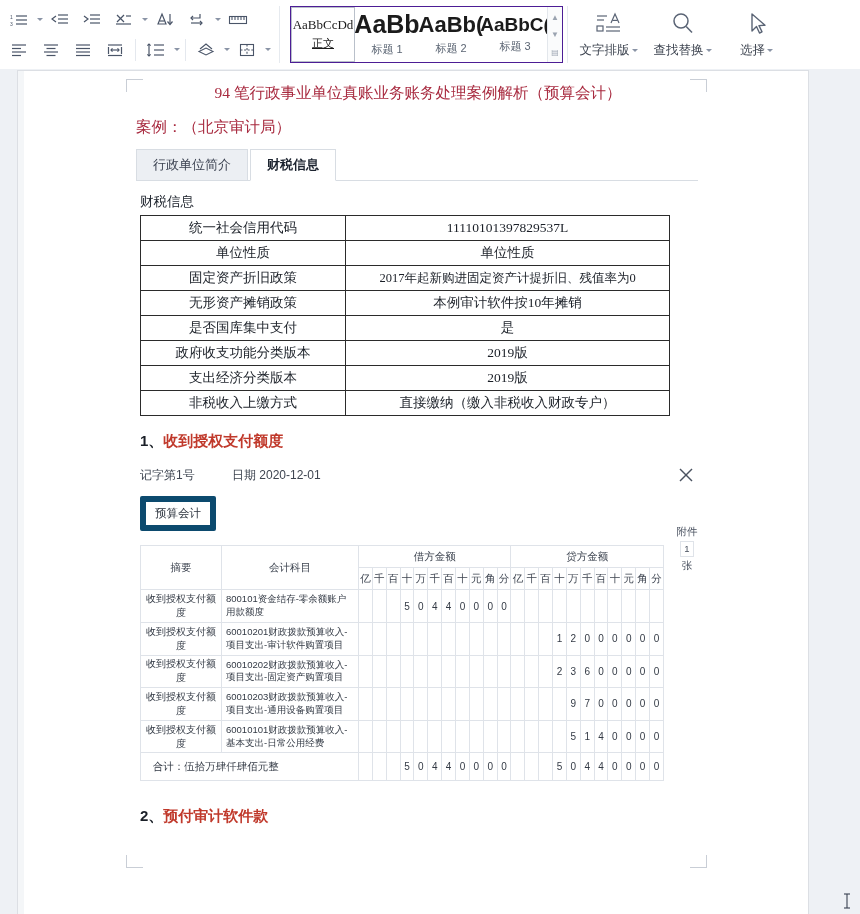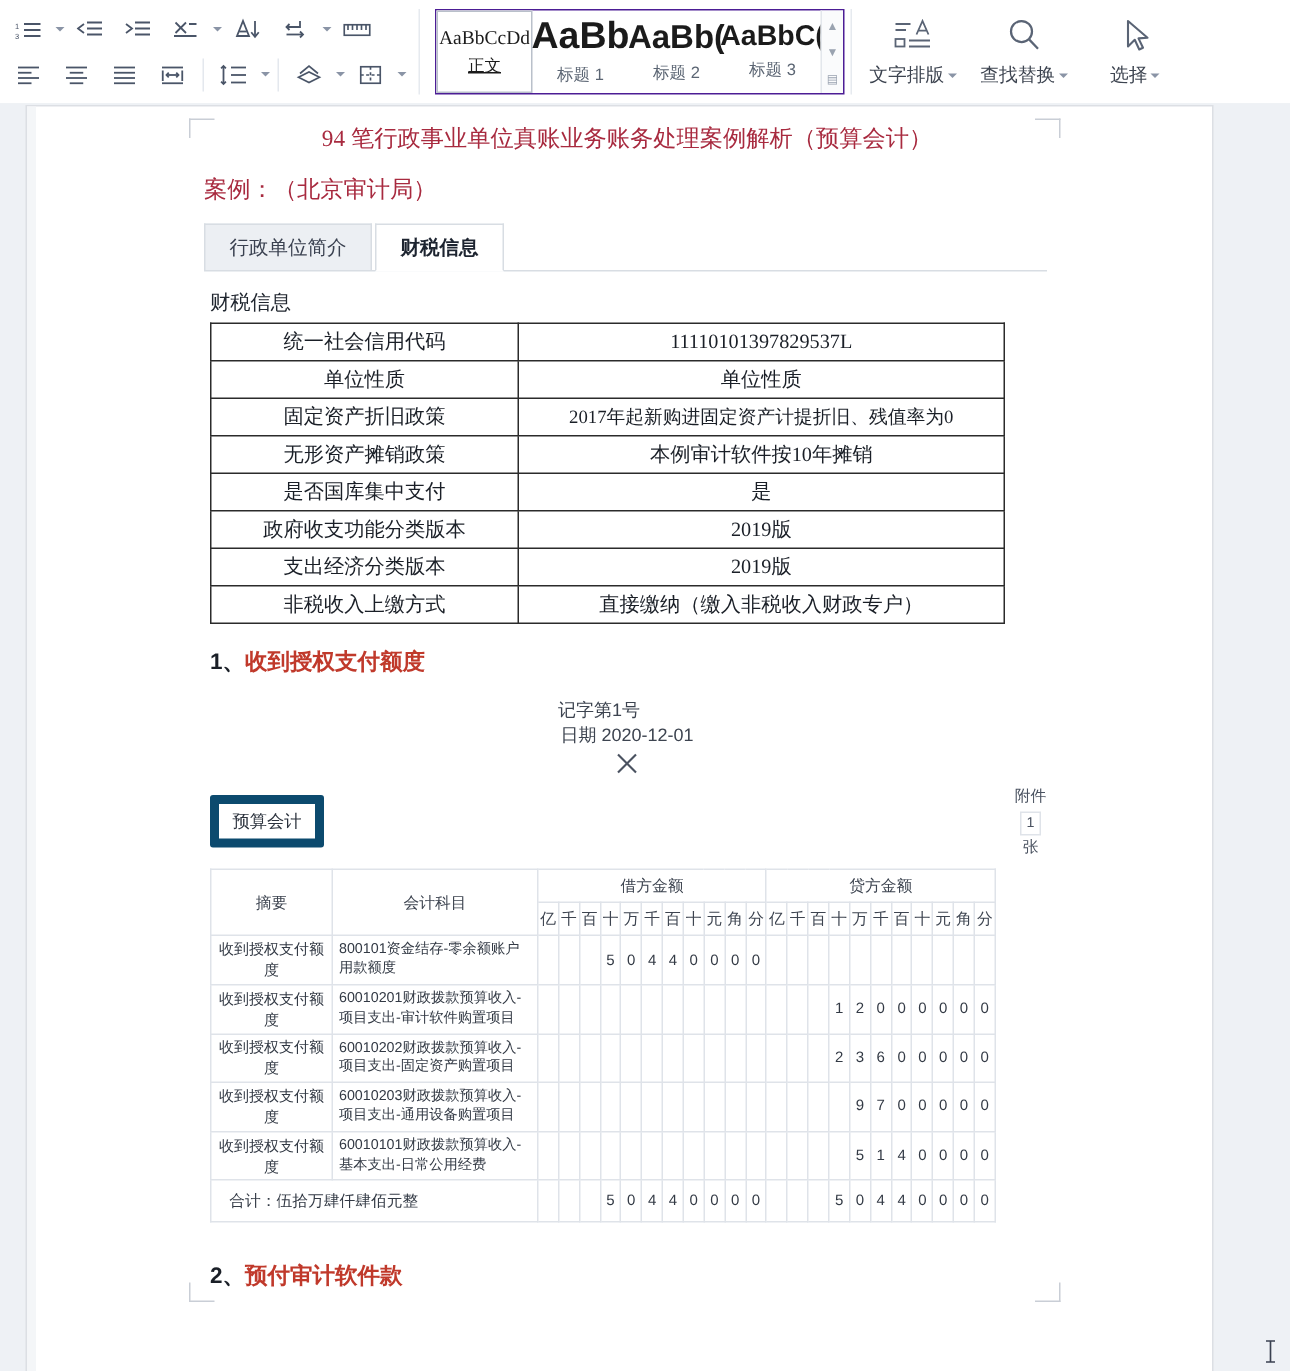--- a/index.html
+++ b/index.html
@@ -104,21 +104,21 @@
     font-family:Liberation Sans, sans-serif;
   }
   h3.num .idx{color:#1a1f27;font-weight:bold;}
   p.para{
     font-size:13.8px;line-height:1.62;color:#15191f;margin:0 0 0 4px;text-align:justify;
     font-family:"Liberation Serif","DejaVu Serif",serif;
   }
 
   
   .voucher{margin:14px 0 0 4px;width:556px;position:relative;}
-  .v-head{display:flex;align-items:center;font-size:12px;color:#3d4450;flex-direction:column;}
+  .v-head{display:flex;align-items:center;font-size:12px;color:#3d4450;}
   .v-head .vno{min-width:92px;}
   .v-head .vdate{flex:1;}
   .v-close{width:20px;height:20px;color:#4a5260;cursor:default;}
   .v-chip{
     display:inline-block;margin-top:11px;padding:4px 9px;font-size:11.5px;color:#2b323d;
     border:6px solid #0c4a6e;background:#fff;border-radius:2px;cursor:default;
   }
   table.vt{border-collapse:collapse;margin-top:14px;table-layout:fixed;width:524px;font-size:10.5px;color:#333a45;}
   table.vt th,table.vt td{border:1px solid #dfe3e9;padding:0;vertical-align:middle;}
   table.vt .th-c{text-align:center;font-weight:normal;color:#3d4450;font-size:10.5px;height:21px;}

